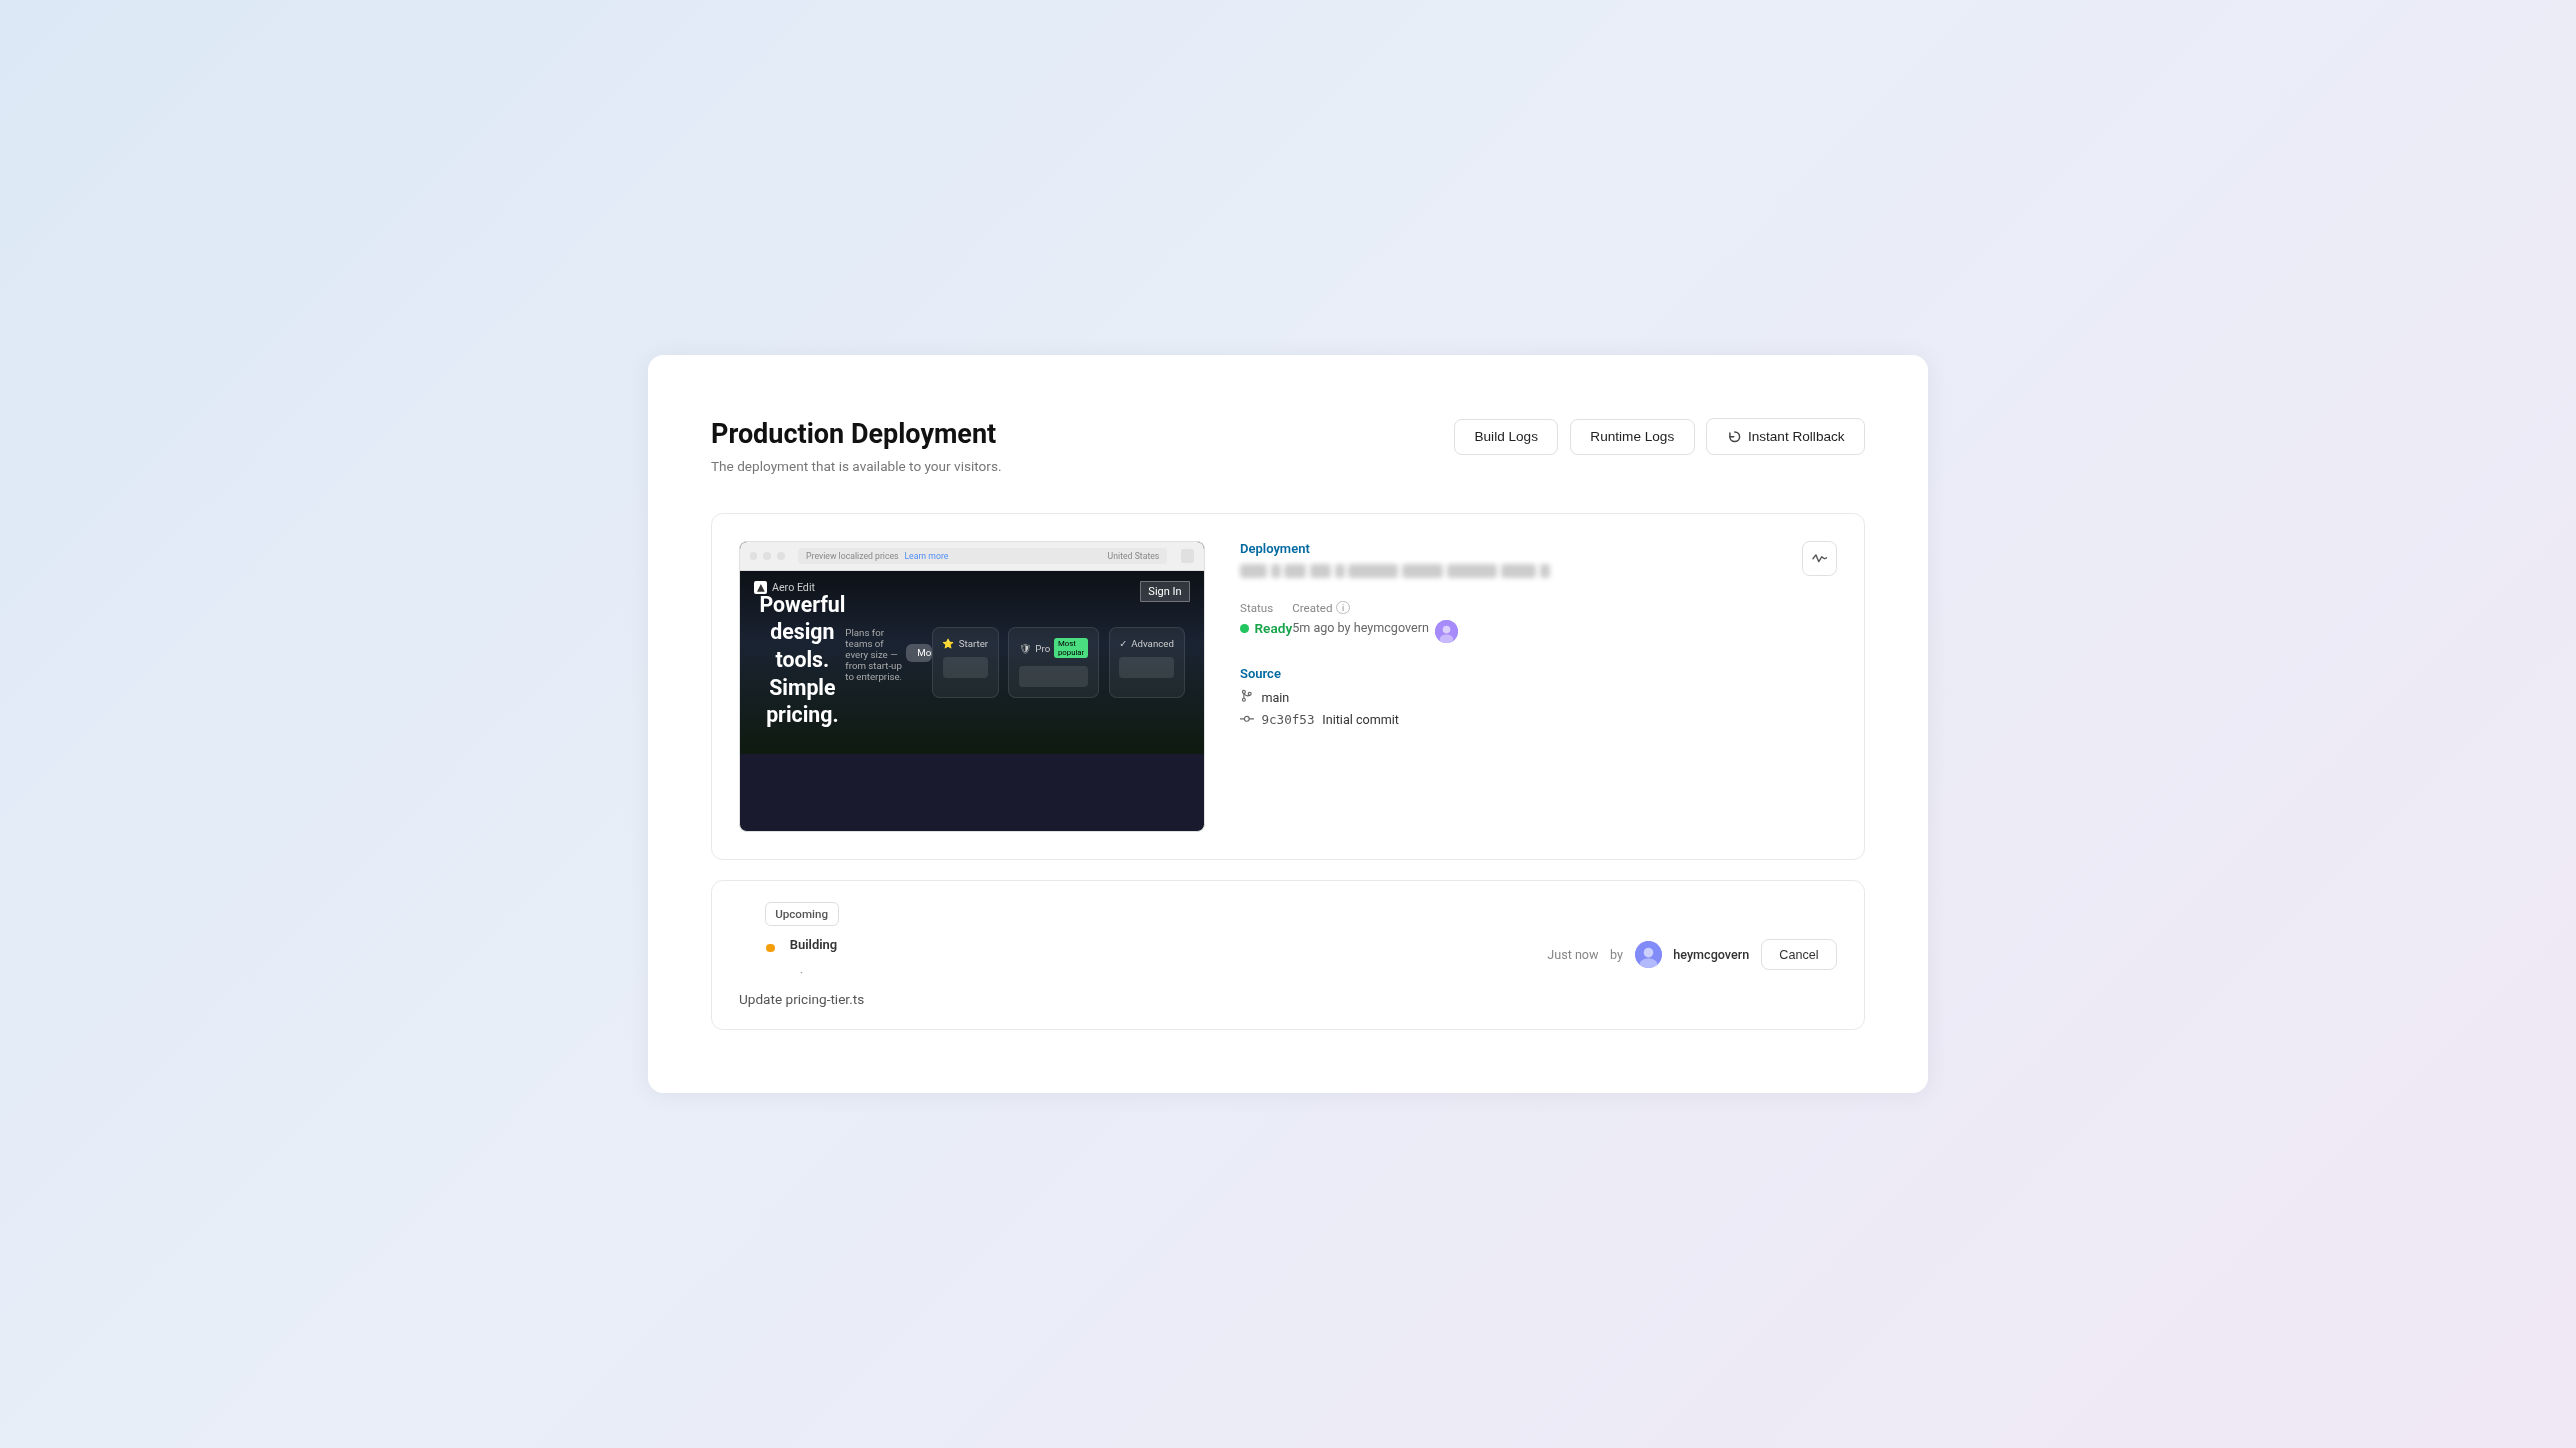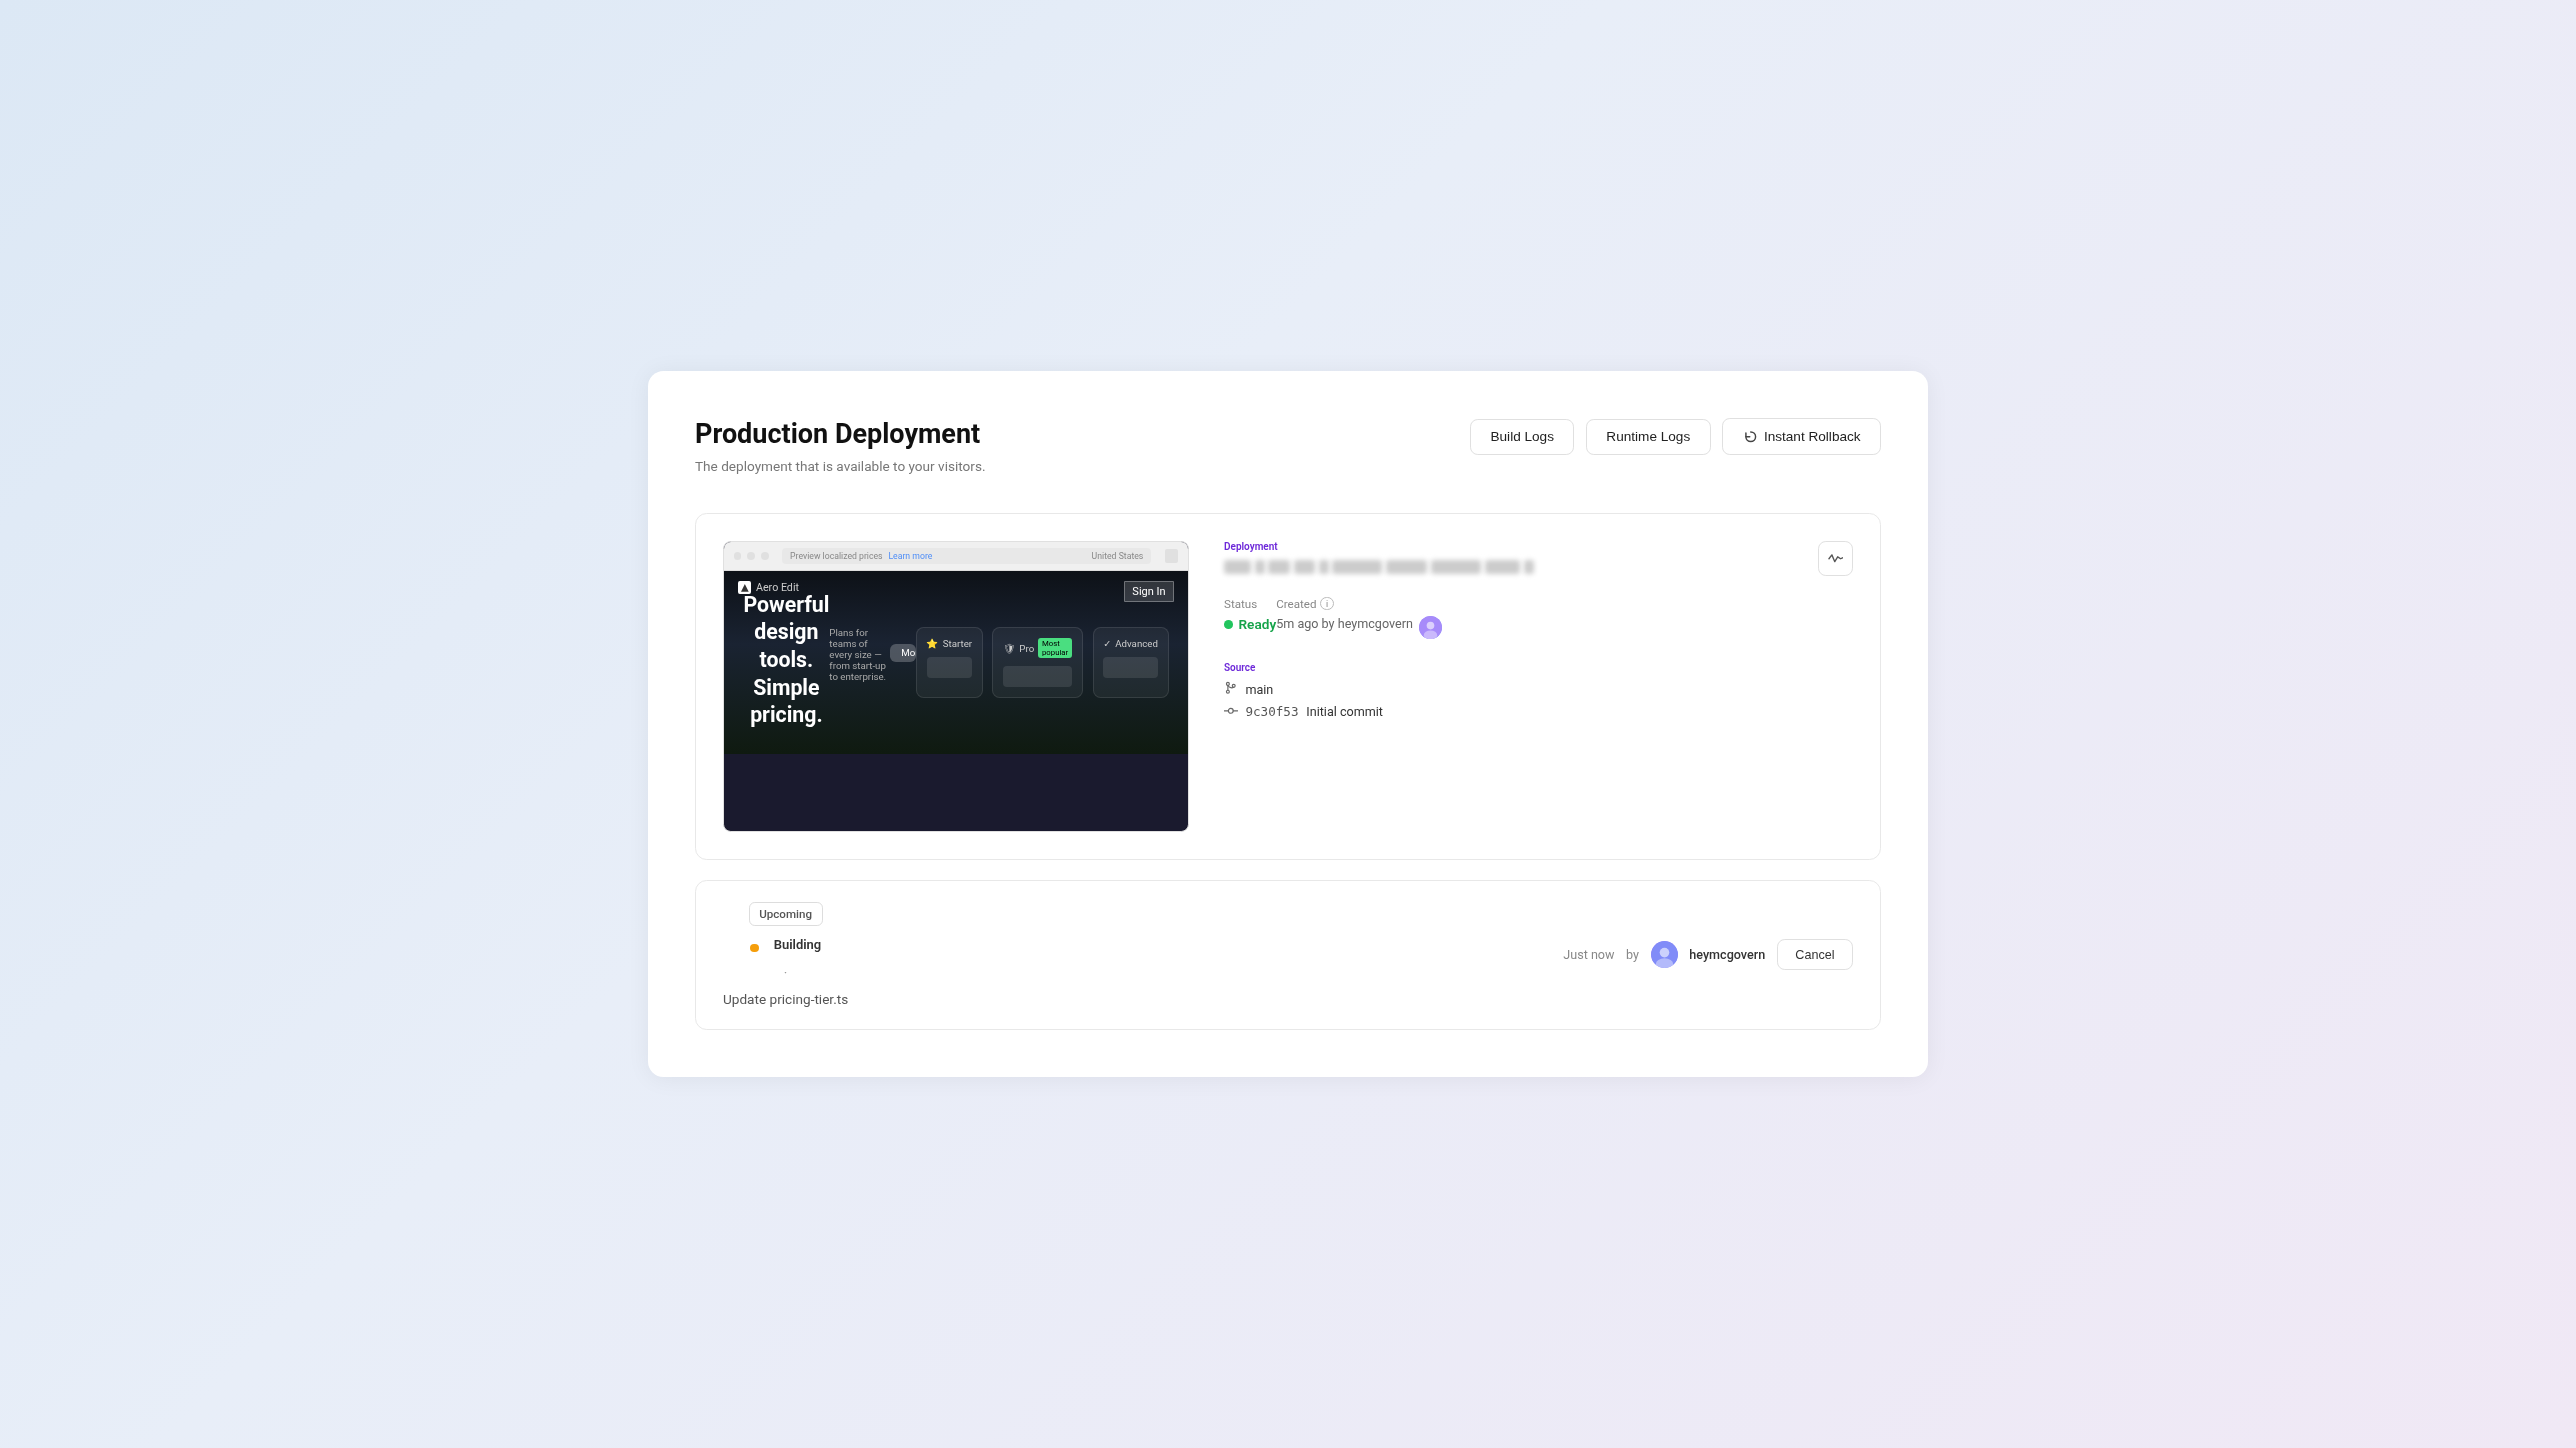--- a/index.html
+++ b/index.html
@@ -8,21 +8,21 @@
       background: linear-gradient(135deg, #dce8f5 0%, #e8eef8 40%, #f0e8f5 100%);
       min-height: 100vh;
       display: flex;
       align-items: center;
       justify-content: center;
       padding: 39px;
     }
     .main-card {
       background: #fff;
       border-radius: 15.5px;
-      padding: 47px;
+      padding: 63px;
       width: 100%;
       max-width: 1280px;
       box-shadow: 0 1.9px 23px rgba(0,0,0,0.06);
     }
     .page-header {
       display: flex;
       align-items: flex-start;
       justify-content: space-between;
       margin-bottom: 39px;
     }
@@ -223,23 +223,23 @@
     
     .deployment-info {
       flex: 1;
       display: flex;
       flex-direction: column;
       gap: 23px;
       position: relative;
     }
     .info-section {}
     .info-label {
-      font-size: 10px;
+      font-size: 13px;
       font-weight: 600;
-      color: #6d28d9;
+      color: #0369a1;
       margin-bottom: 7.8px;
     }
     .blurred-text {
       display: flex;
       gap: 3.9px;
       align-items: center;
       flex-wrap: wrap;
     }
     .blur-block {
       display: inline-block;

